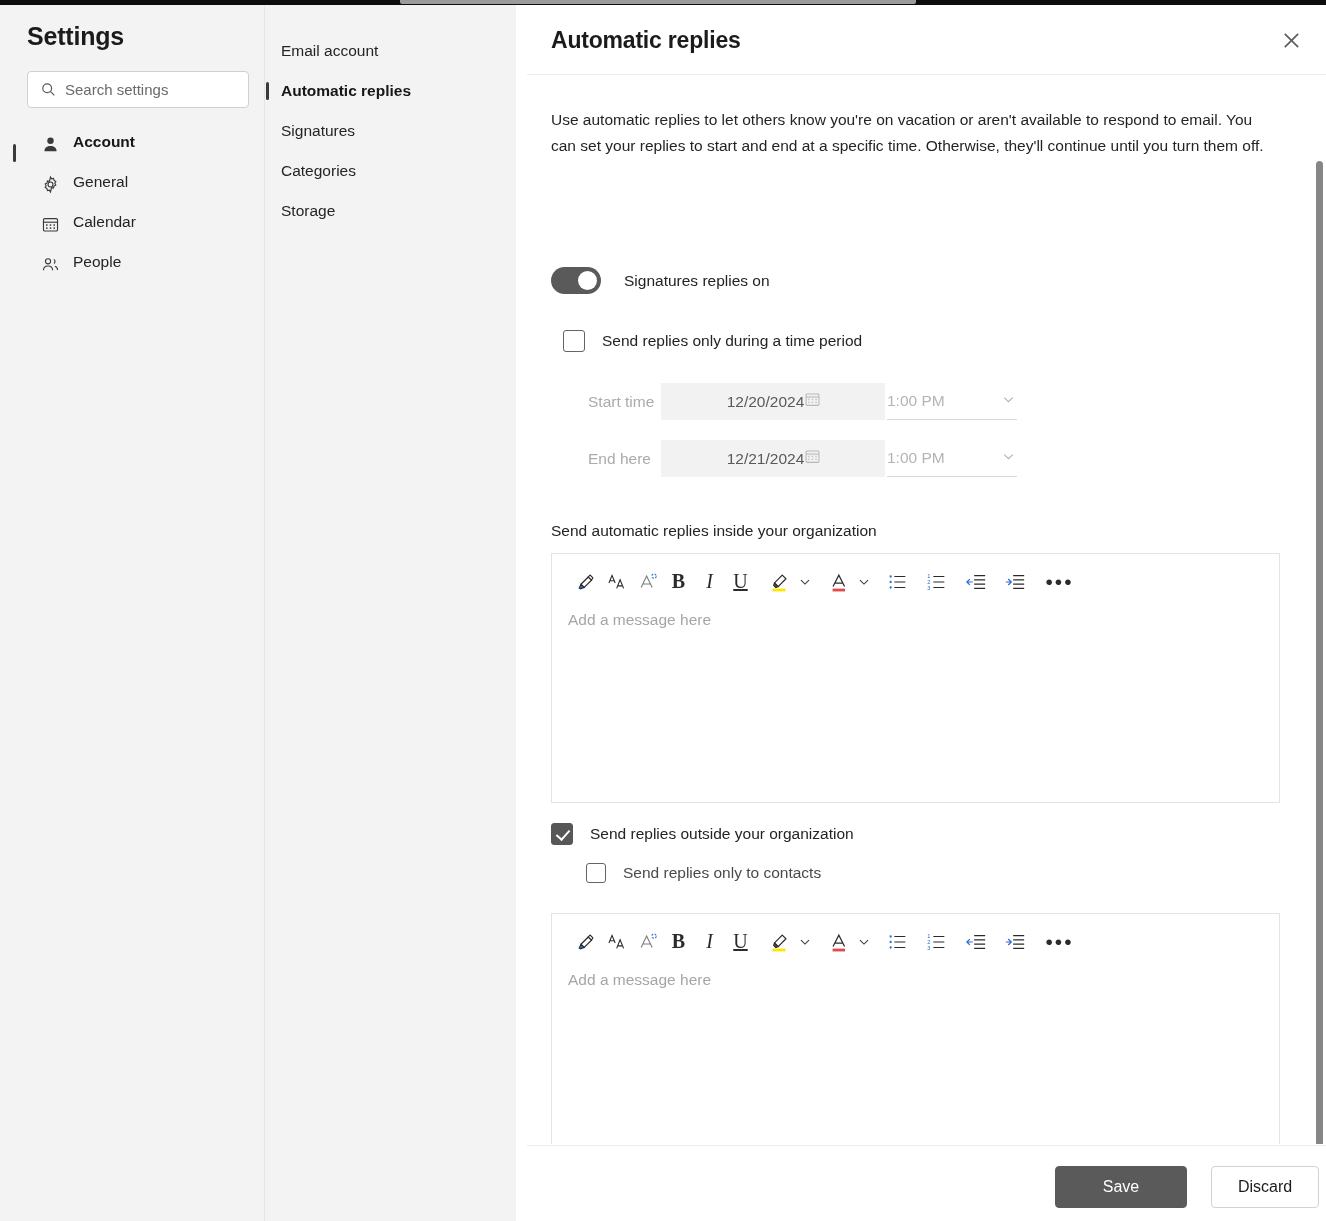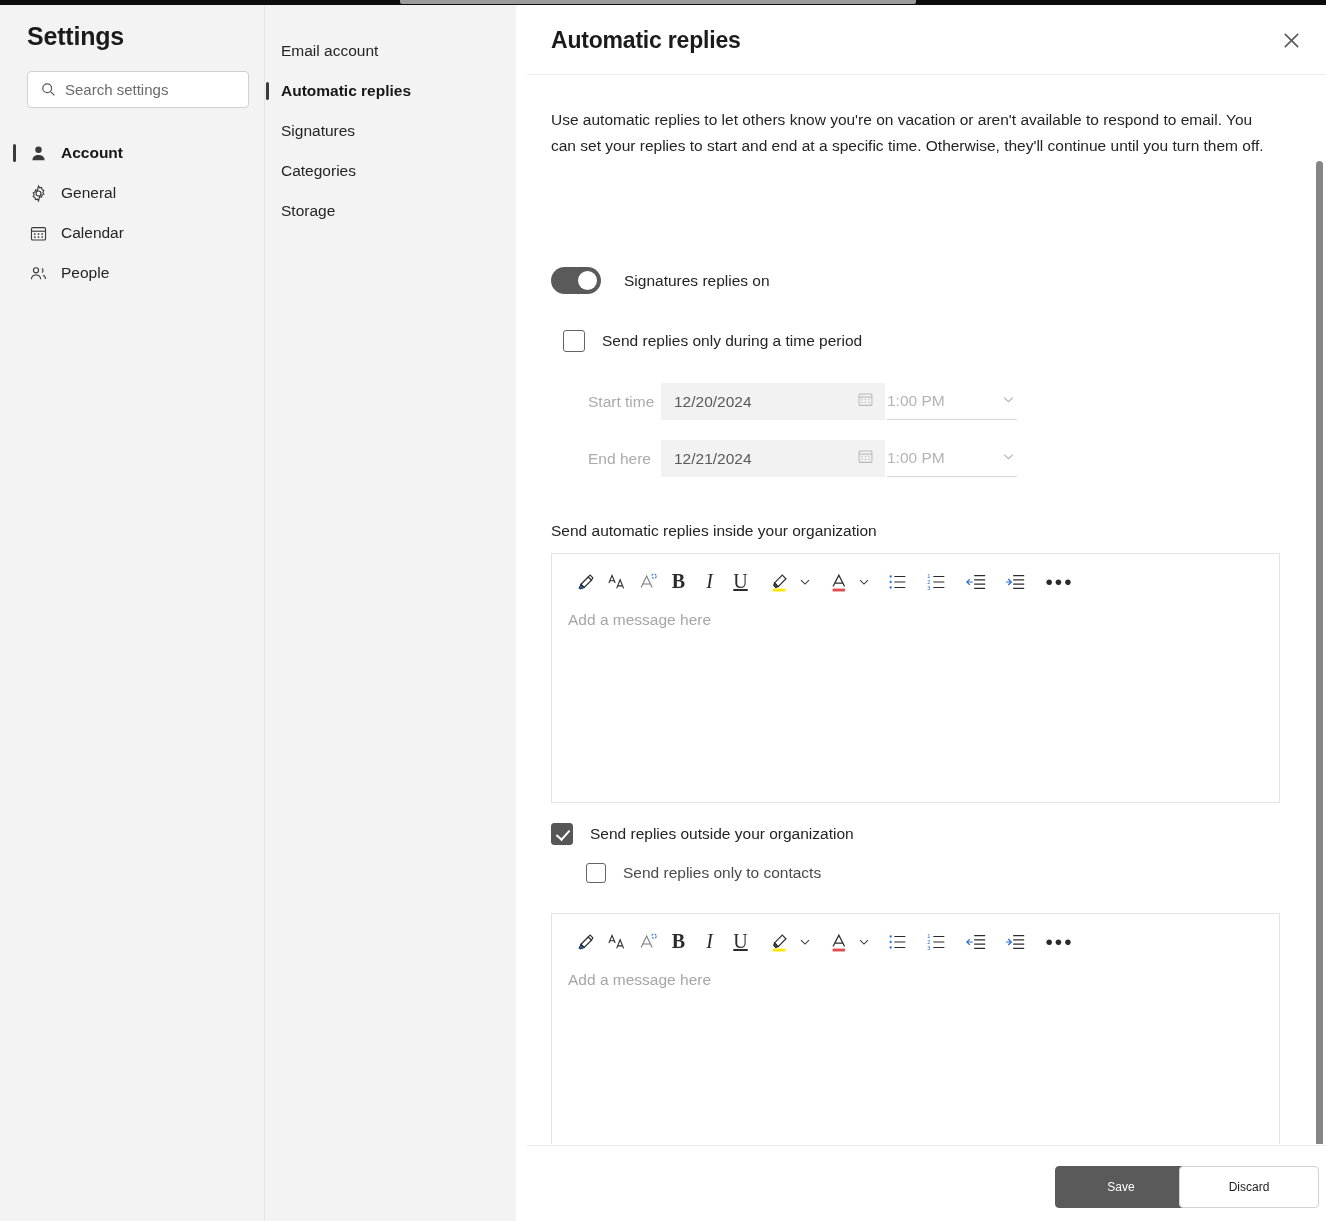--- a/index.html
+++ b/index.html
@@ -75,22 +75,22 @@
   }
   .nav-list {
     position: absolute;
     top: 128px; left: 0;
     width: 275px;
   }
   .nav-item {
     position: relative;
     height: 40px;
     display: flex;
-    align-items: center;
-    padding-left: 27px;
+    align-items: flex-start;
+    padding-left: 39px;
     cursor: pointer;
   }
   .nav-item .nav-icon {
     width: 22px; height: 22px;
     flex: none;
     margin-right: 12px;
     display: flex;
     align-items: center;
     justify-content: center;
     color: #3a3a3a;
@@ -267,21 +267,21 @@
     color: #ababab;
     text-align: left;
     padding-left: 37px;
     flex: none;
   }
   .date-field {
     width: 224px; height: 37px;
     background: #f2f2f2;
     display: flex;
     align-items: center;
-    justify-content: space-between;
+    justify-content: center;
     padding: 0 11px 0 13px;
     flex: none;
     cursor: pointer;
   }
   .date-text { font-size: 15.5px; color: #595959; }
   .time-field {
     width: 130px; height: 37px;
     margin-left: 2px;
     border-bottom: 1px solid #d8d8d8;
     display: flex;
@@ -369,33 +369,33 @@
     border-top: 1px solid #ededed;
     background: #ffffff;
   }
   .btn {
     position: absolute;
     height: 42px;
     border-radius: 4px;
     display: flex;
     align-items: center;
     justify-content: center;
-    font-size: 12px;
+    font-size: 16px;
     cursor: pointer;
   }
   .btn-save {
     top: 20px; right: 139px;
     width: 132px;
     background: #5a5a5a;
     color: #ffffff;
     border: 1px solid #5a5a5a;
   }
   .btn-discard {
     top: 20px; right: 7px;
-    width: 140px;
+    width: 108px;
     background: #ffffff;
     color: #1b1b1b;
     border: 1px solid #d2d2d2;
   }
 
   
   .scrollbar-track {
     position: absolute;
     top: 76px; right: 1px;
     width: 12px; height: 1058px;

